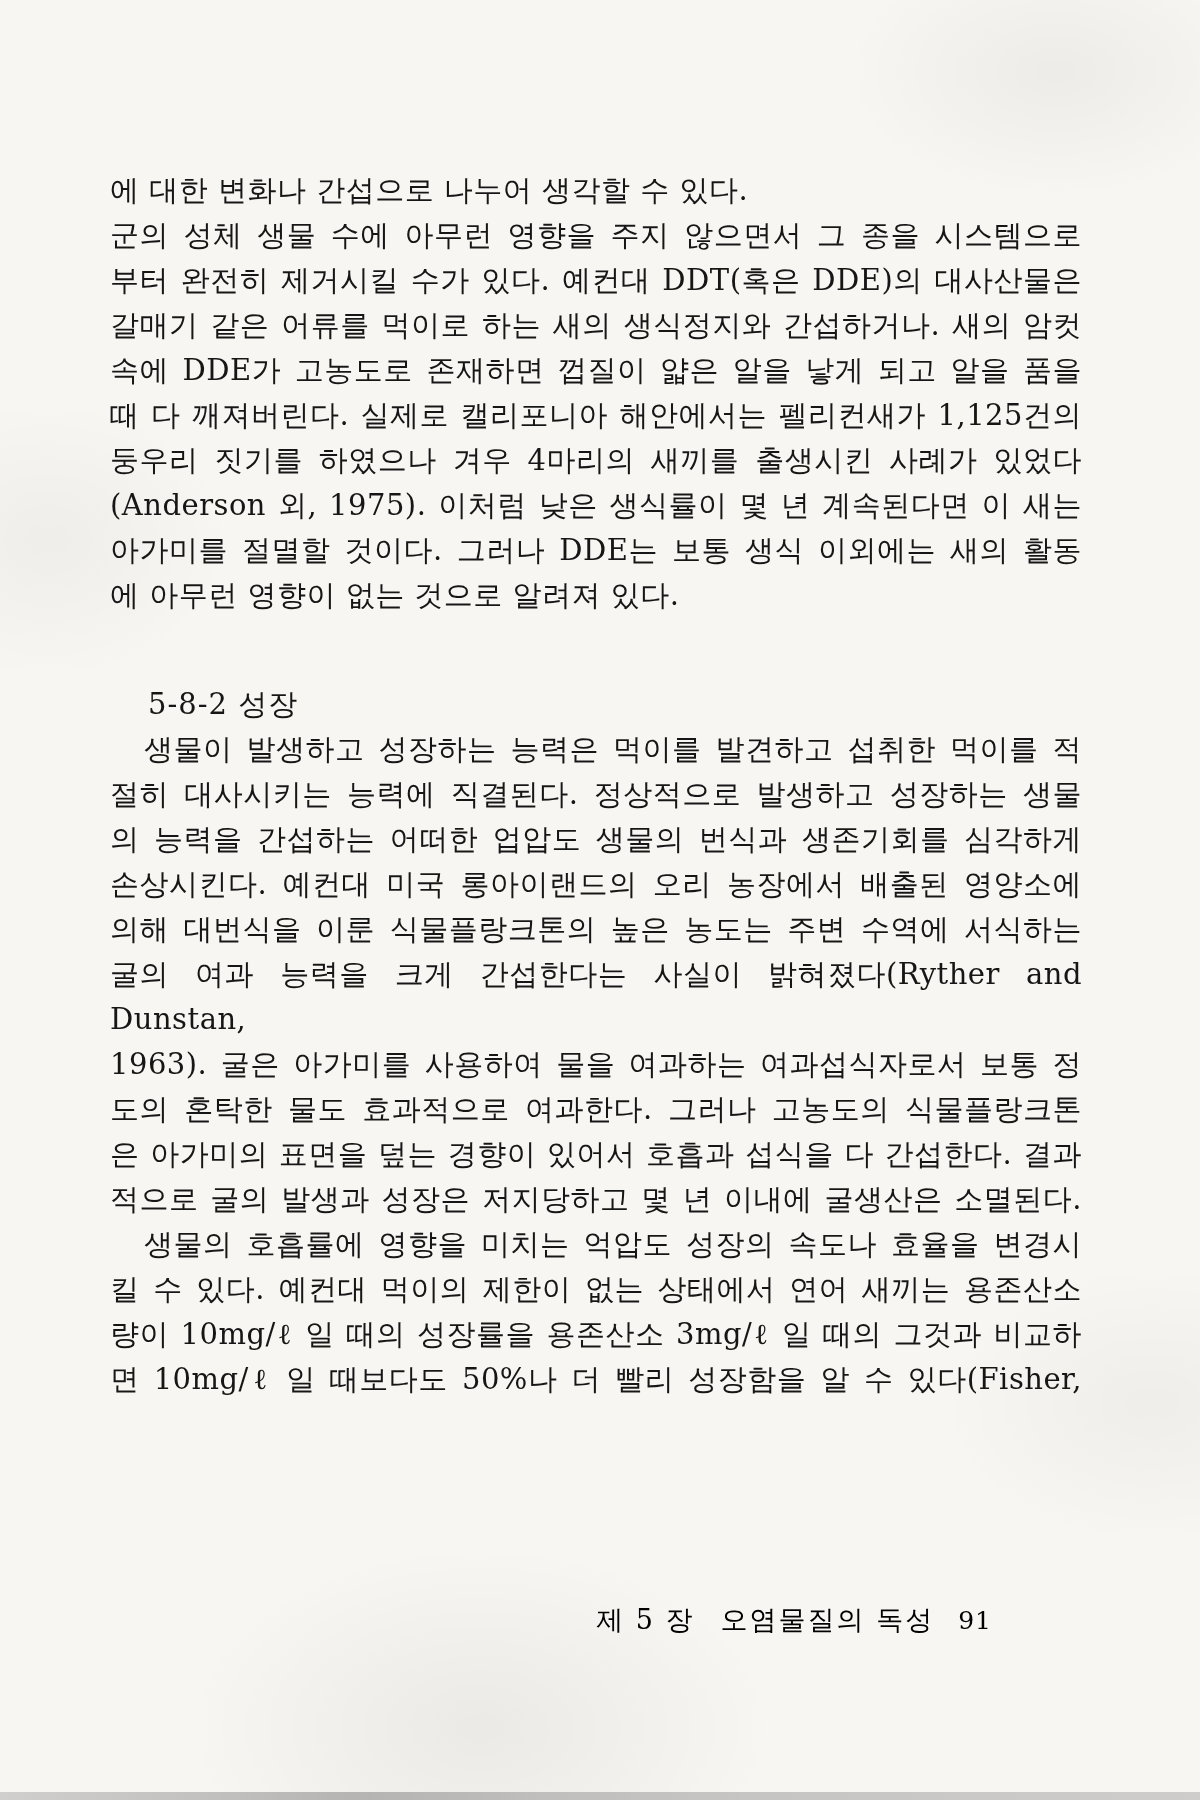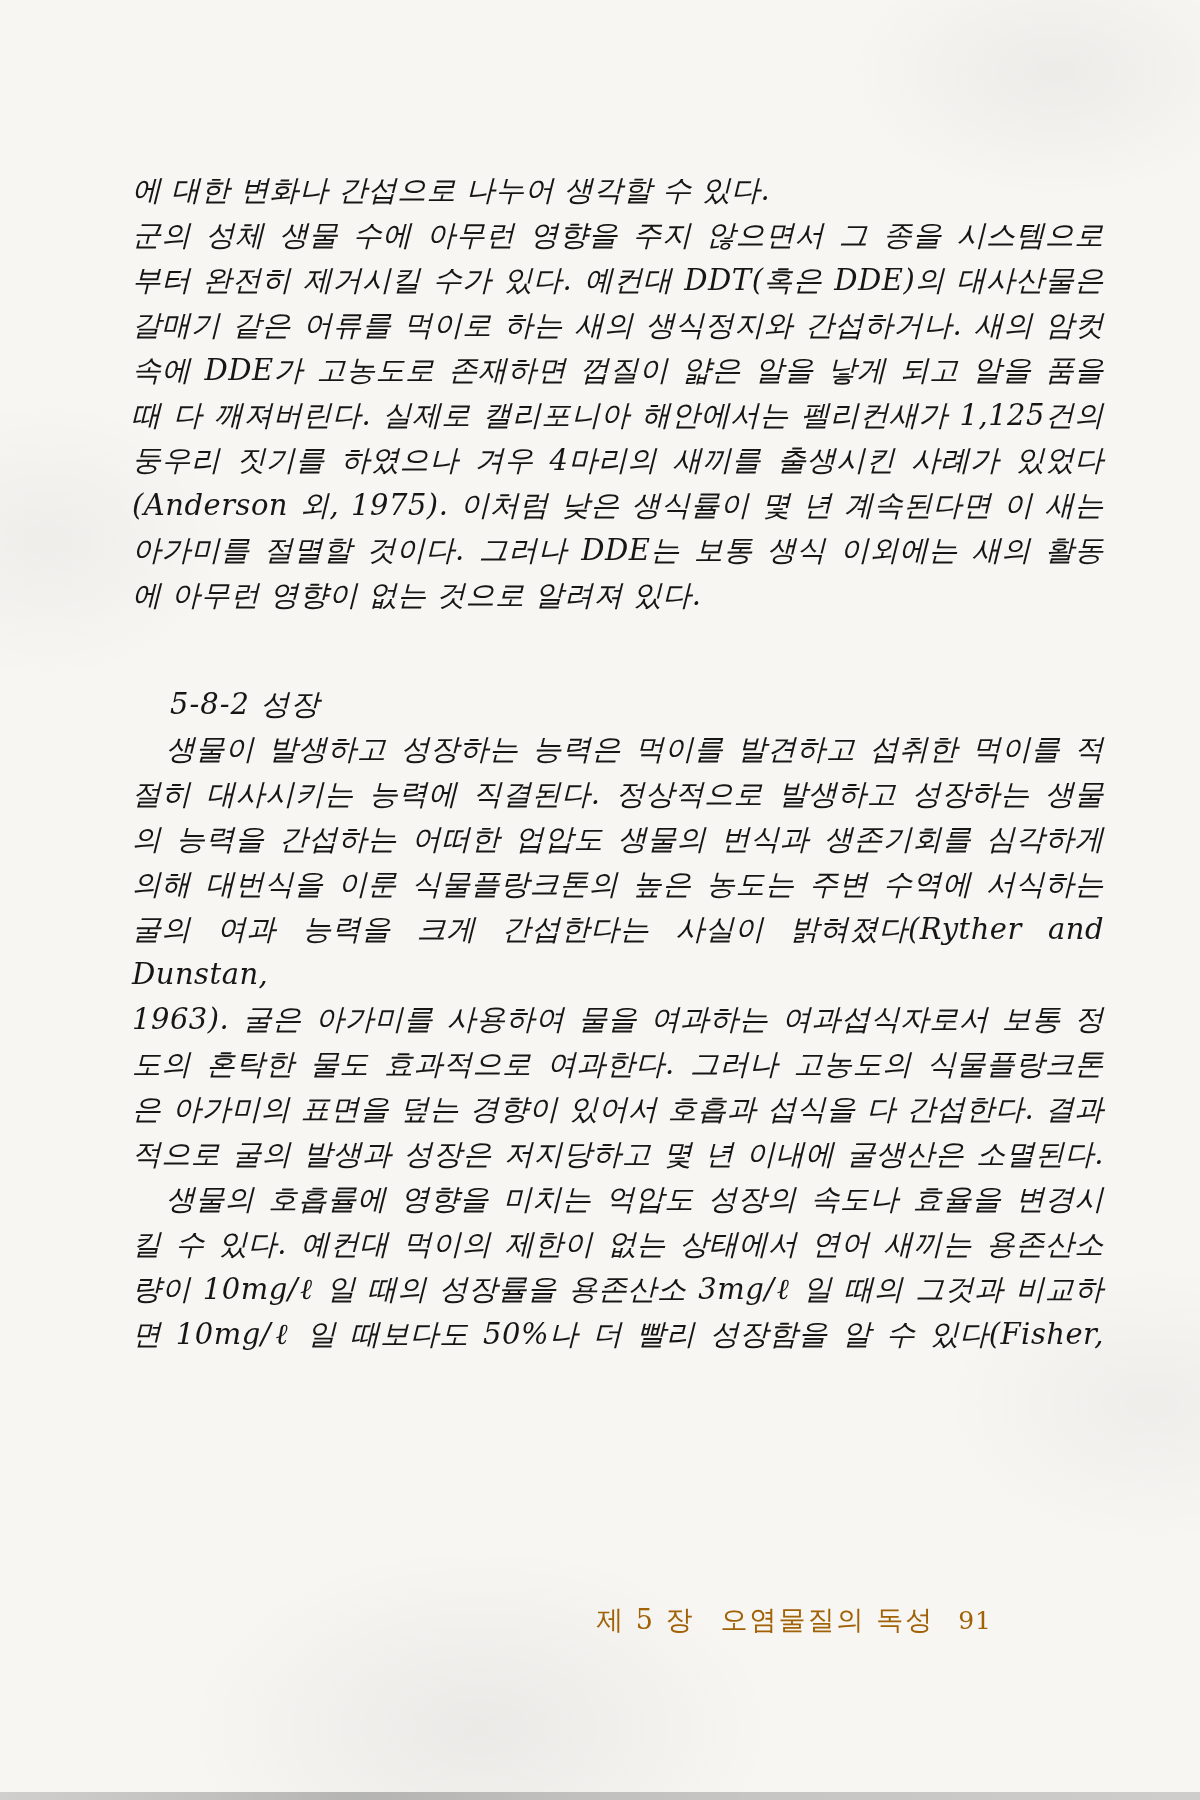--- a/index.html
+++ b/index.html
@@ -12,24 +12,23 @@
       radial-gradient(ellipse 300px 180px at 88% 4%, rgba(0,0,0,0.045), rgba(0,0,0,0) 70%),
       radial-gradient(ellipse 260px 200px at 4% 30%, rgba(0,0,0,0.035), rgba(0,0,0,0) 70%),
       radial-gradient(ellipse 420px 260px at 40% 96%, rgba(0,0,0,0.05), rgba(0,0,0,0) 70%),
       radial-gradient(ellipse 300px 200px at 96% 78%, rgba(0,0,0,0.035), rgba(0,0,0,0) 70%),
       #f7f6f3;
     font-family: "DejaVu Serif", "Liberation Serif", serif;
     color: #161616;
   }
   .page-content {
     position: absolute;
-    left: 132px;
+    left: 110px;
     top: 168px;
     width: 972px;
-    font-style: italic;
   }
   .line {
     font-size: 29px;
     line-height: 45px;
     white-space: nowrap;
     letter-spacing: 0.5px;
   }
   .line.just {
     white-space: normal;
     text-align: justify;
@@ -45,21 +44,21 @@
   }
   .para { margin: 0; }
   .footer {
     position: absolute;
     top: 1602px;
     left: 0;
     right: 208px;
     text-align: right;
     font-size: 27px;
     letter-spacing: 2px;
-    color: #a16207;
+    color: #000000;
   }
   .footer .chapter { margin-right: 26px; }
   .footer .pageno {
     margin-left: 24px;
     font-size: 25px;
     letter-spacing: 1px;
   }
   .scan-edge-bottom {
     position: absolute;
     left: 0; right: 0; bottom: 0;
@@ -86,20 +85,21 @@
       <div class="line just">둥우리 짓기를 하였으나 겨우 4마리의 새끼를 출생시킨 사례가 있었다</div>
       <div class="line just">(Anderson 외, 1975). 이처럼 낮은 생식률이 몇 년 계속된다면 이 새는</div>
       <div class="line just">아가미를 절멸할 것이다. 그러나 DDE는 보통 생식 이외에는 새의 활동</div>
       <div class="line">에 아무런 영향이 없는 것으로 알려져 있다.</div>
     </div>
     <div class="heading">5-8-2 성장</div>
     <div class="para">
       <div class="line just ind">생물이 발생하고 성장하는 능력은 먹이를 발견하고 섭취한 먹이를 적</div>
       <div class="line just">절히 대사시키는 능력에 직결된다. 정상적으로 발생하고 성장하는 생물</div>
       <div class="line just">의 능력을 간섭하는 어떠한 업압도 생물의 번식과 생존기회를 심각하게</div>
+      <div class="line just">손상시킨다. 예컨대 미국 롱아이랜드의 오리 농장에서 배출된 영양소에</div>
       <div class="line just">의해 대번식을 이룬 식물플랑크톤의 높은 농도는 주변 수역에 서식하는</div>
       <div class="line just">굴의 여과 능력을 크게 간섭한다는 사실이 밝혀졌다(Ryther and Dunstan,</div>
       <div class="line just">1963). 굴은 아가미를 사용하여 물을 여과하는 여과섭식자로서 보통 정</div>
       <div class="line just">도의 혼탁한 물도 효과적으로 여과한다. 그러나 고농도의 식물플랑크톤</div>
       <div class="line just">은 아가미의 표면을 덮는 경향이 있어서 호흡과 섭식을 다 간섭한다. 결과</div>
       <div class="line just">적으로 굴의 발생과 성장은 저지당하고 몇 년 이내에 굴생산은 소멸된다.</div>
     </div>
     <div class="para">
       <div class="line just ind">생물의 호흡률에 영향을 미치는 억압도 성장의 속도나 효율을 변경시</div>
       <div class="line just">킬 수 있다. 예컨대 먹이의 제한이 없는 상태에서 연어 새끼는 용존산소</div>

